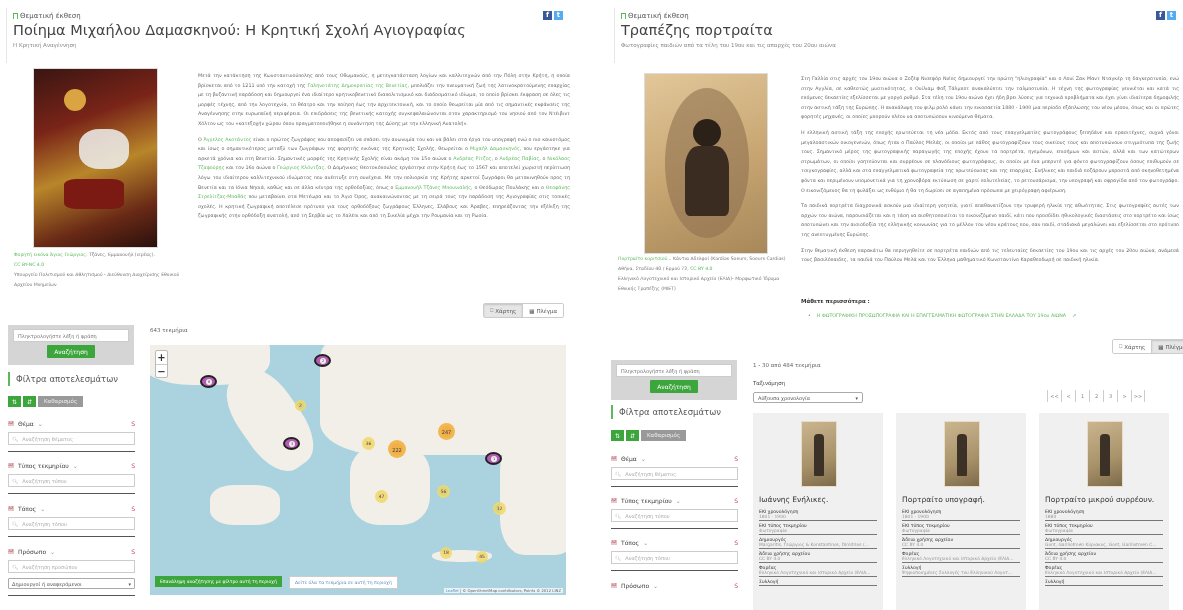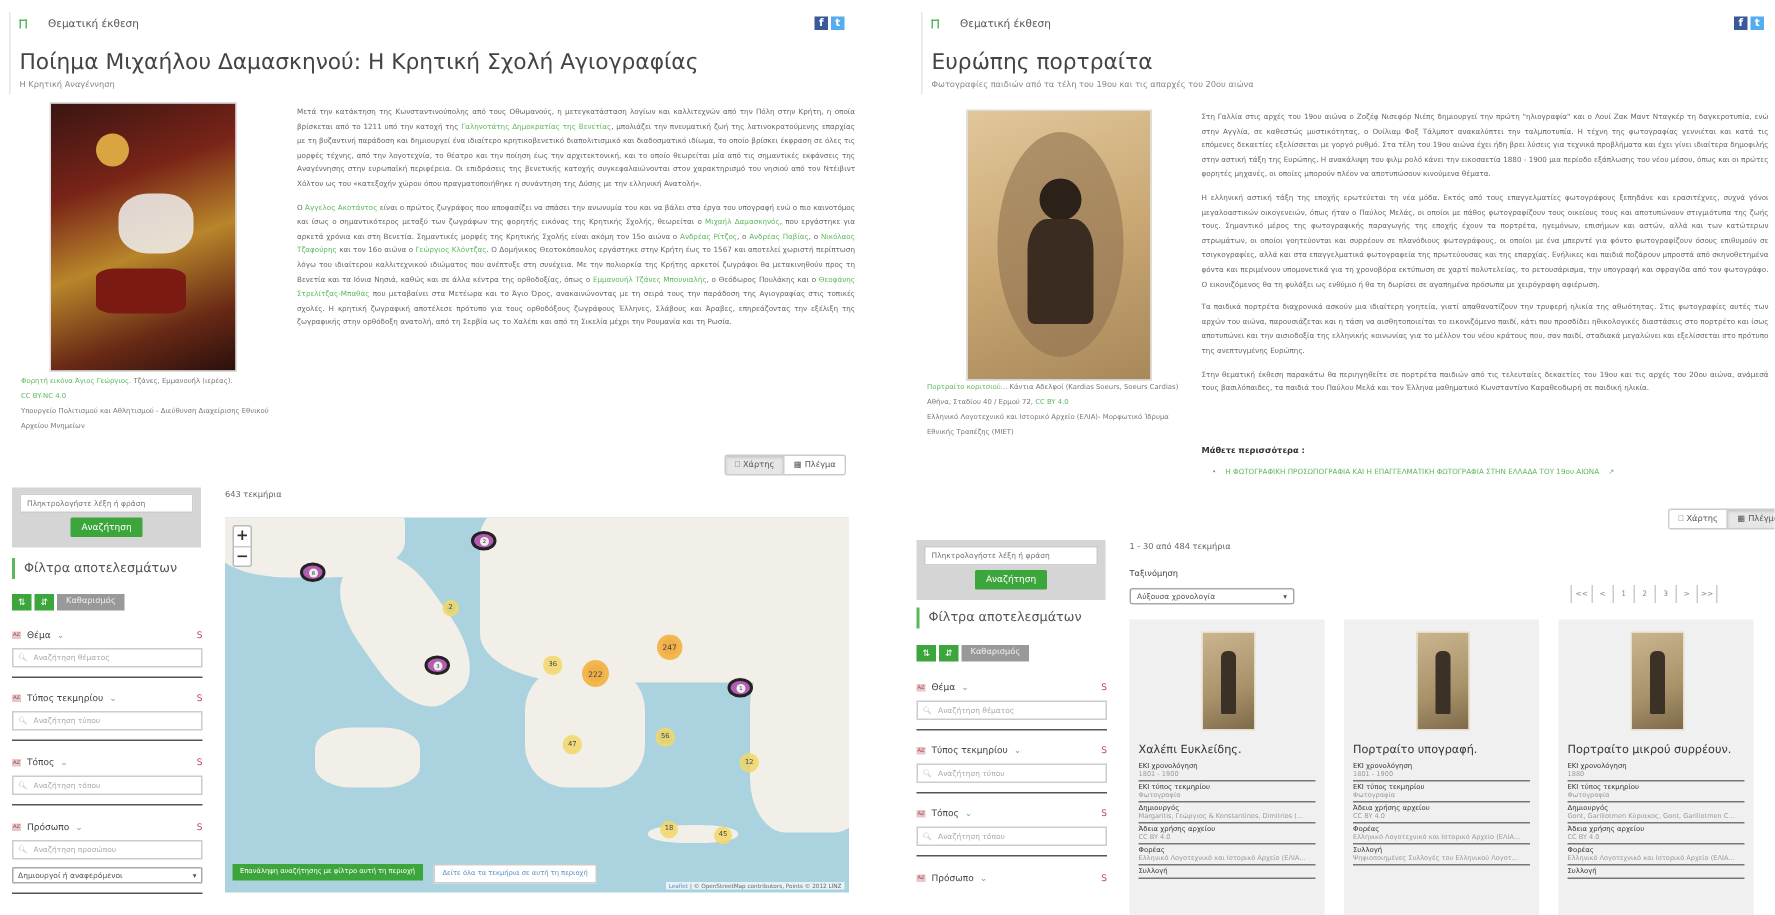--- a/index.html
+++ b/index.html
@@ -1,23 +1,23 @@
 <!DOCTYPE html>
 <html><head>
 <meta charset="utf-8">
 <style>
 *{box-sizing:border-box;margin:0;padding:0}
 body{width:1183px;height:610px;overflow:hidden;background:#fff;font-family:"DejaVu Sans",sans-serif;color:#555;font-size:5px;position:relative}
 .panel{position:absolute;top:0;height:610px;overflow:hidden}
 #left{left:0;width:590px}
 #right{left:593px;width:590px}
 .hdr{position:absolute;top:8px;left:6px;border-left:1px solid #e6e6e6;padding-left:6px;height:55px}
-.tag{font-size:7px;color:#555;display:flex;align-items:center;gap:14px;margin-top:4px}
+.tag{font-size:7px;color:#555;display:flex;align-items:center;gap:2px;margin-top:4px}
 .tag .bk{width:5px;height:6px;border:1px solid #5cb85c;border-bottom:none;display:inline-block}
-.title{font-size:14.5px;color:#444;margin-top:14px;font-weight:normal;white-space:nowrap}
+.title{font-size:14.5px;color:#444;margin-top:2px;font-weight:normal;white-space:nowrap}
 .sub{font-size:5.5px;color:#888;margin-top:4px;white-space:nowrap}
 .social{position:absolute;top:11px;display:flex;gap:2px}
 .social span{width:9px;height:9px;display:inline-block;color:#fff;font-size:7px;text-align:center;line-height:9px;font-weight:bold}
 .fb{background:#3b5998}.tw{background:#55acee}
 .thumb{position:absolute;border:1px solid #ddd}
 .caption{position:absolute;font-size:4.6px;line-height:10px;color:#777}
 .caption .g{color:#5cb85c}
 .body{position:absolute;font-size:4.8px;line-height:9.6px;color:#666;text-align:justify}
 .body p{margin-bottom:6px}
 .body .g{color:#5cb85c}
@@ -218,21 +218,21 @@
     <div class="attr" style="right:3px;bottom:2px"><span class="b">Leaflet</span><span> | © OpenStreetMap contributors, Points © 2012 LINZ</span></div>
   </div>
 </div>
 
 <div id="right" class="panel">
   <div class="hdr" style="left:21px">
     <div class="tag">
         <span class="bk"></span>
         <span>Θεματική έκθεση</span>
       </div>
-    <h1 class="title">Ευρώπης πορτραίτα</h1>
+    <h1 class="title">Τραπέζης πορτραίτα</h1>
     <div class="sub">Φωτογραφίες παιδιών από τα τέλη του 19ου και τις απαρχές του 20ου αιώνα</div>
   </div>
   <div class="social" style="left:563px">
     <span class="fb">f</span>
     <span class="tw">t</span>
   </div>
 
   <div class="thumb" style="left:51px;top:73px;width:124px;height:181px;background:linear-gradient(160deg,#e2c79a,#c9a874 50%,#a8875a)">
     <div style="position:absolute;left:20px;top:14px;width:84px;height:150px;border-radius:50%;background:#8f7250;opacity:.6"></div>
     <div style="position:absolute;left:48px;top:45px;width:28px;height:28px;border-radius:50%;background:#2b2119"></div>
@@ -336,21 +336,21 @@
         <span class="hv">⌄</span>
         <span class="sx">S</span>
       </div>
   </div>
 
   <div id="cards">
       <div class="card" style="left: 160px; top: 413px;">
         <div class="ph">
           <div class="fig"></div>
         </div>
-        <div class="ct">Χαλέπι Ευκλείδης.</div>
+        <div class="ct">Ιωάννης Ενήλικες.</div>
         <div class="fields">
           <div class="fl">ΕΚΙ χρονολόγηση</div>
           <div class="fv">1801 - 1900</div>
           <div class="fl">ΕΚΙ τύπος τεκμηρίου</div>
           <div class="fv">Φωτογραφία</div>
           <div class="fl">Δημιουργός</div>
           <div class="fv">Margaritis, Γεώργιος &amp; Konstantinos, Dimitrios (...</div>
           <div class="fl">Άδεια χρήσης αρχείου</div>
           <div class="fv">CC BY 4.0</div>
           <div class="fl">Φορέας</div>

